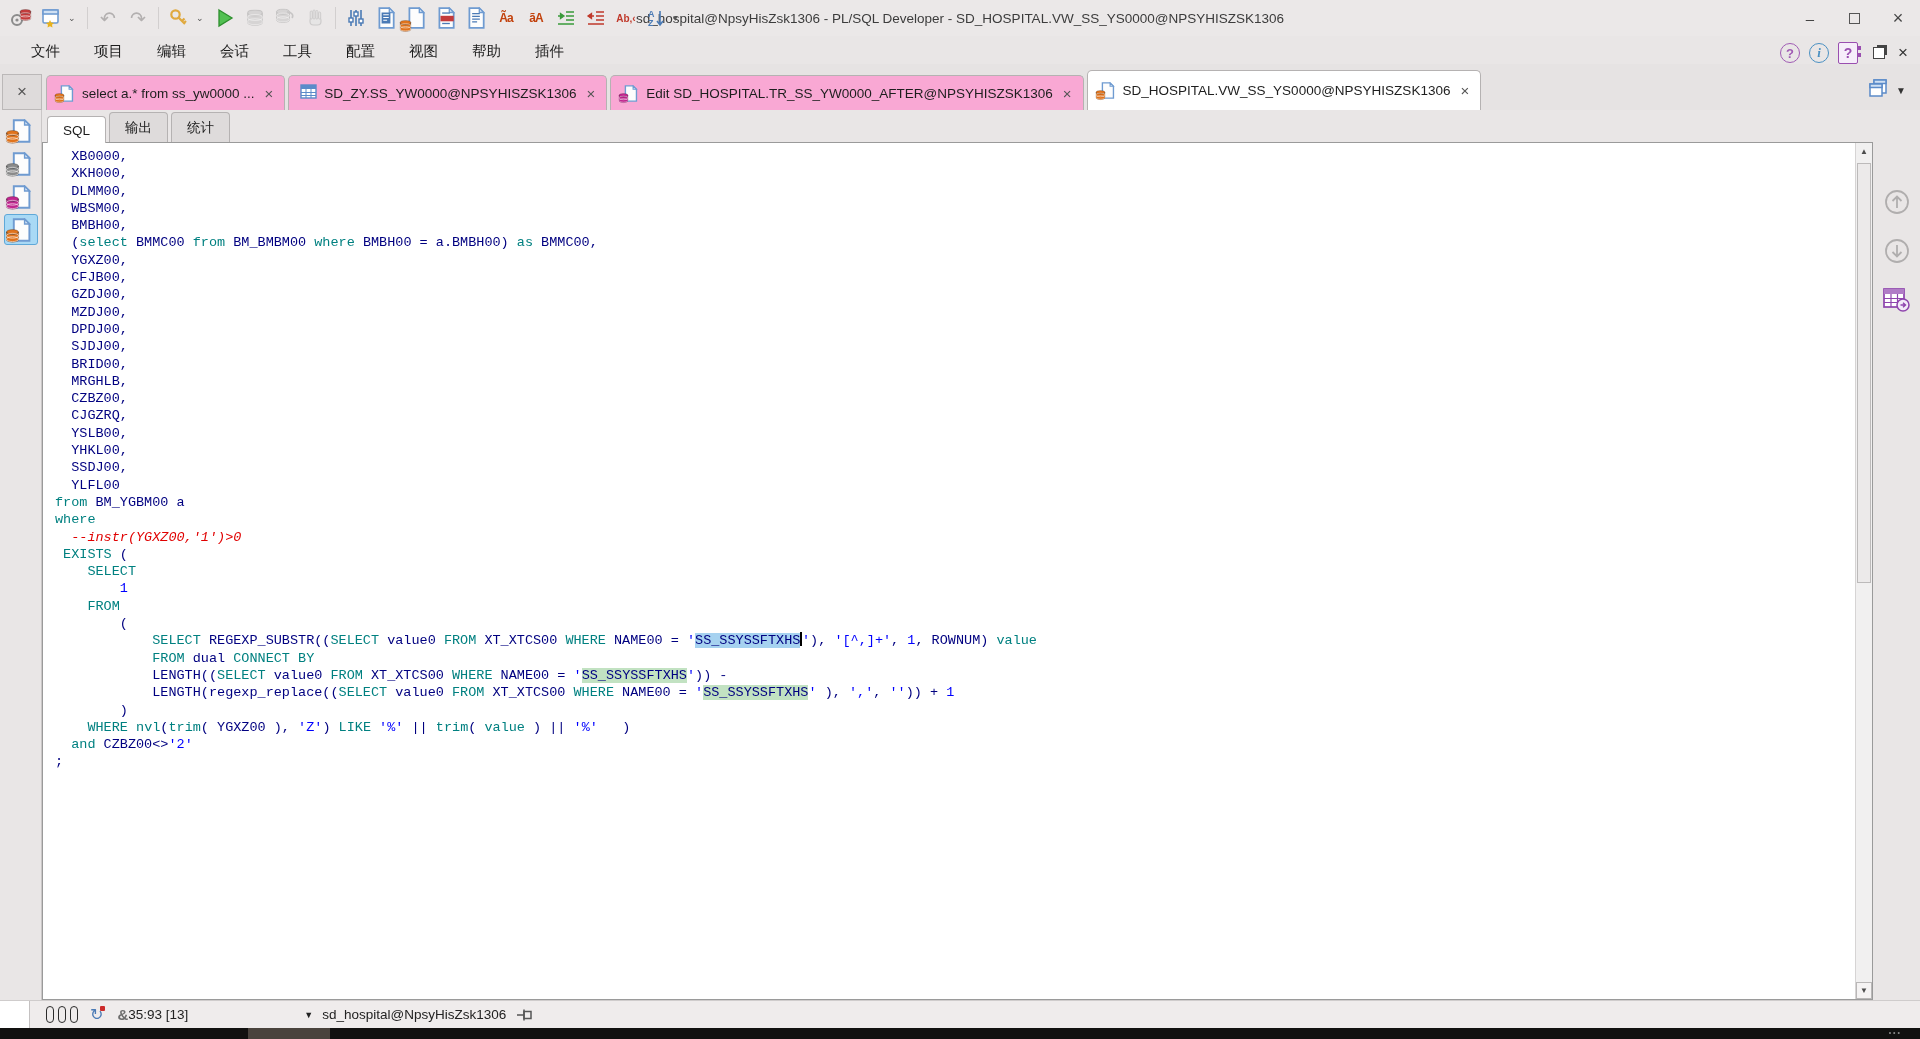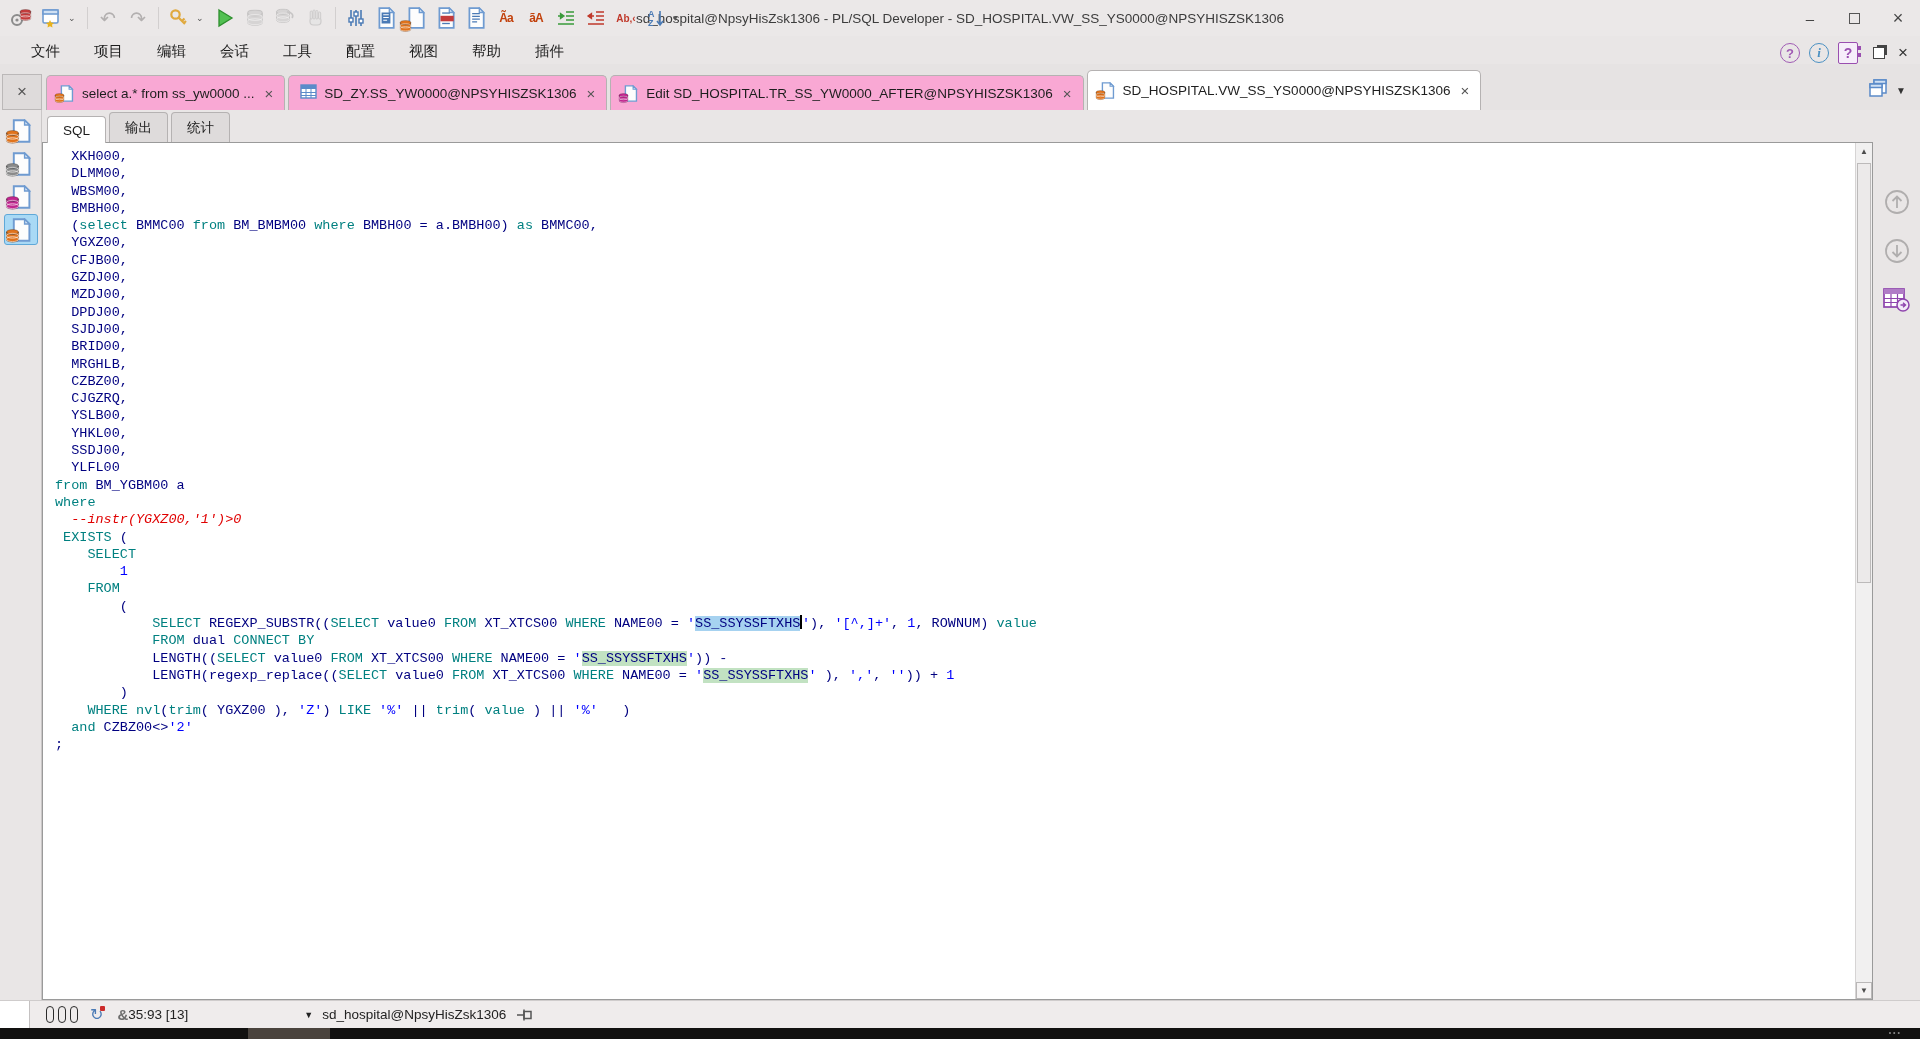--- a/index.html
+++ b/index.html
@@ -384,20 +384,21 @@
   <div class="content">
     <div class="subtabbar">
       <span class="subtab active">SQL</span>
       <span class="subtab">输出</span>
       <span class="subtab">统计</span>
     </div>
 
     <div class="editor-row">
       <div class="editor">
         <div class="code">
+            <div class="code-line"><span class="tok-id">  XB0000,</span></div>
             <div class="code-line"><span class="tok-id">  XKH000,</span></div>
             <div class="code-line"><span class="tok-id">  DLMM00,</span></div>
             <div class="code-line"><span class="tok-id">  WBSM00,</span></div>
             <div class="code-line"><span class="tok-id">  BMBH00,</span></div>
             <div class="code-line"><span class="tok-id">  (</span><span class="tok-kw">select</span><span class="tok-id"> BMMC00 </span><span class="tok-kw">from</span><span class="tok-id"> BM_BMBM00 </span><span class="tok-kw">where</span><span class="tok-id"> BMBH00 = a.BMBH00) </span><span class="tok-kw">as</span><span class="tok-id"> BMMC00,</span></div>
             <div class="code-line"><span class="tok-id">  YGXZ00,</span></div>
             <div class="code-line"><span class="tok-id">  CFJB00,</span></div>
             <div class="code-line"><span class="tok-id">  GZDJ00,</span></div>
             <div class="code-line"><span class="tok-id">  MZDJ00,</span></div>
             <div class="code-line"><span class="tok-id">  DPDJ00,</span></div>

